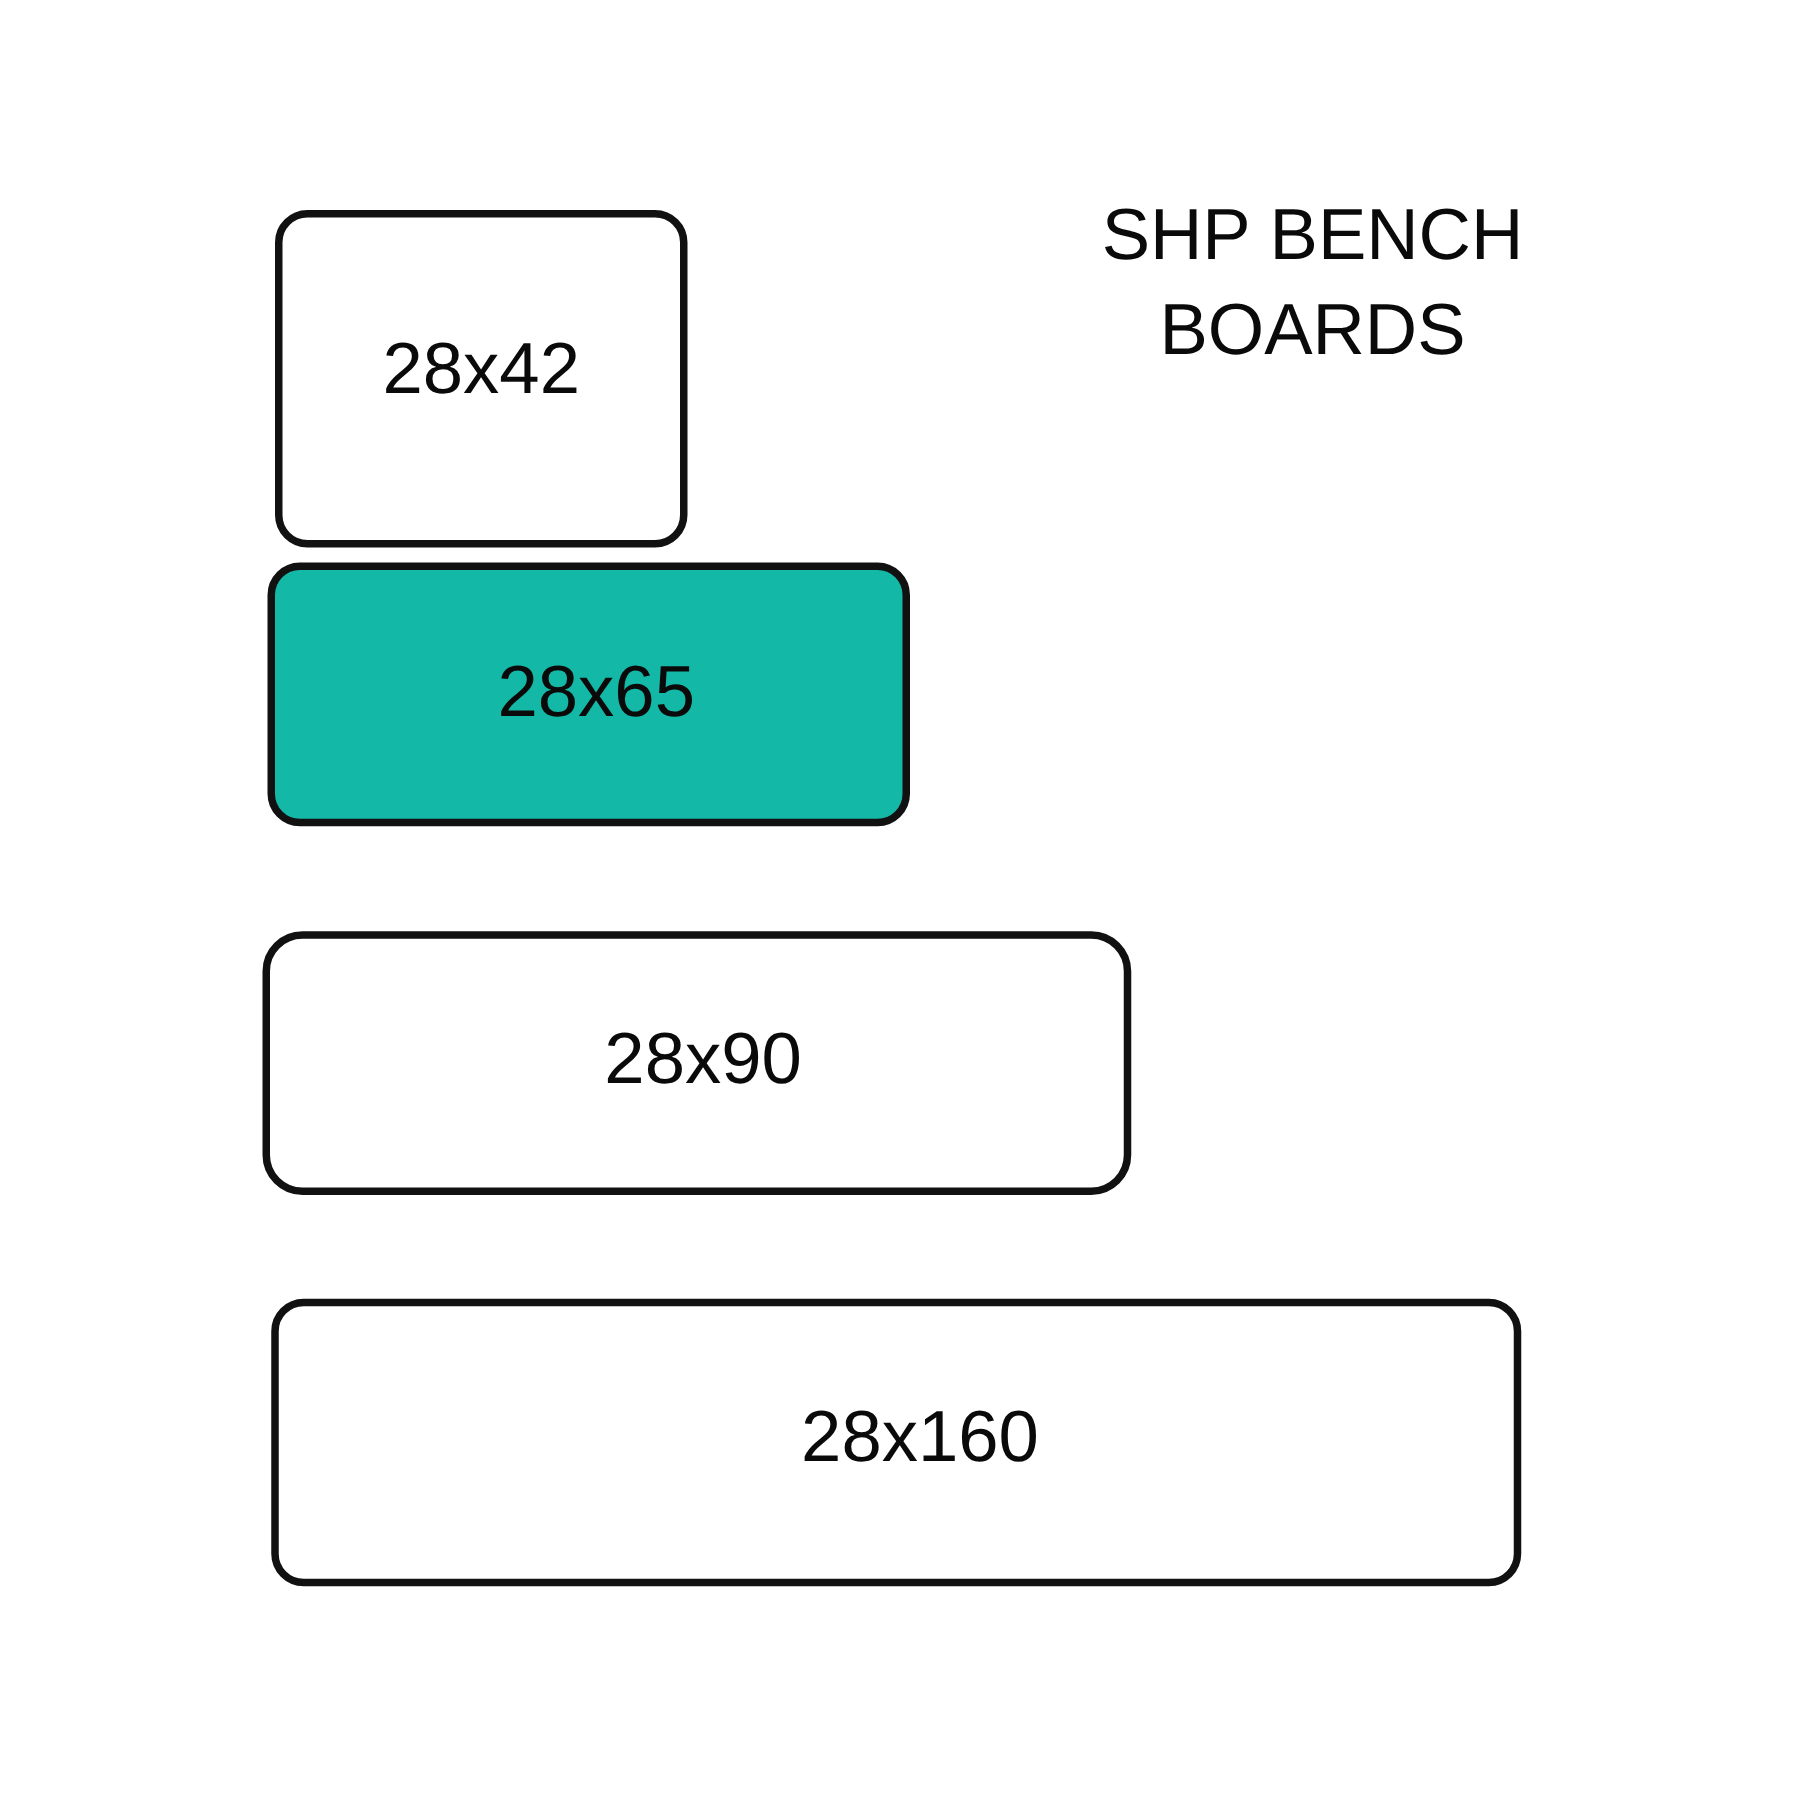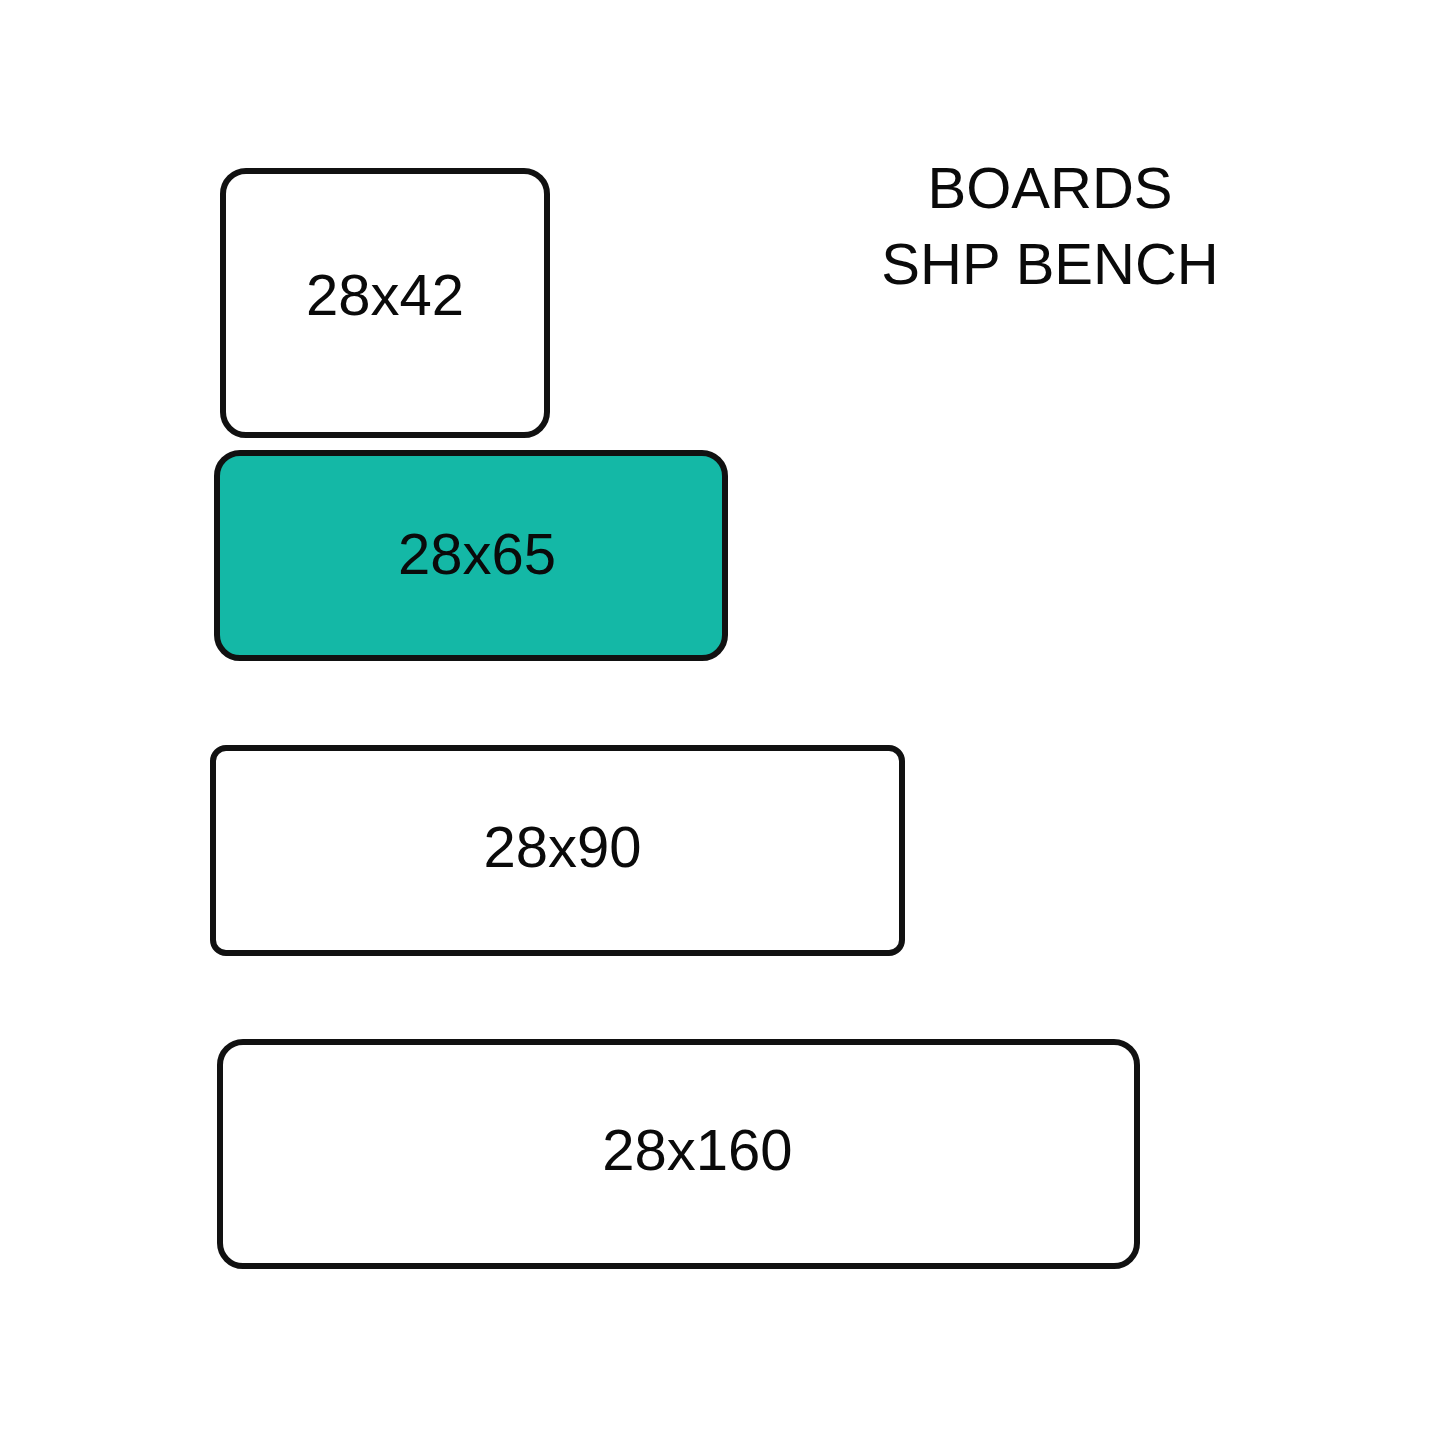--- a/index.html
+++ b/index.html
@@ -47,33 +47,33 @@
     user-select: none;
   }
   
 </style>
 </head>
 <body>
 
 <div id="canvas" style="width: 1445px; height: 1445px; background: rgb(255, 255, 255);">
 
   <div class="title-block" style="left: 830px; top: 150px; width: 440px; color: rgb(10, 10, 10);">
+    <div>SHP BENCH</div>
     <div>BOARDS</div>
-    <div>SHP BENCH</div>
   </div>
 
   <div class="board" style="left: 220px; top: 168px; width: 330px; height: 270px; border-radius: 26px; border-color: rgb(17, 17, 17); background: rgb(255, 255, 255);">
     <span class="board-label" style="transform: translate(0px, -8px);">28x42</span>
   </div>
 
   <div class="board" style="left: 214px; top: 450px; width: 514px; height: 211px; border-radius: 26px; border-color: rgb(17, 17, 17); background: #14b8a6;">
     <span class="board-label" style="transform: translate(6px, -2px);">28x65</span>
   </div>
 
-  <div class="board" style="left: 210px; top: 745px; width: 695px; height: 211px; border-radius: 16px; border-color: rgb(17, 17, 17); background: rgb(255, 255, 255);">
+  <div class="board" style="left: 210px; top: 745px; width: 695px; height: 211px; border-radius: 32px; border-color: rgb(17, 17, 17); background: rgb(255, 255, 255);">
     <span class="board-label" style="transform: translate(5px, -4px);">28x90</span>
   </div>
 
-  <div class="board" style="left: 217px; top: 1039px; width: 923px; height: 230px; border-radius: 26px; border-color: rgb(17, 17, 17); background: rgb(255, 255, 255);">
+  <div class="board" style="left: 217px; top: 1039px; width: 1000px; height: 230px; border-radius: 26px; border-color: rgb(17, 17, 17); background: rgb(255, 255, 255);">
     <span class="board-label" style="transform: translate(19px, -4px);">28x160</span>
   </div>
 
 </div>
 
 </body></html>

